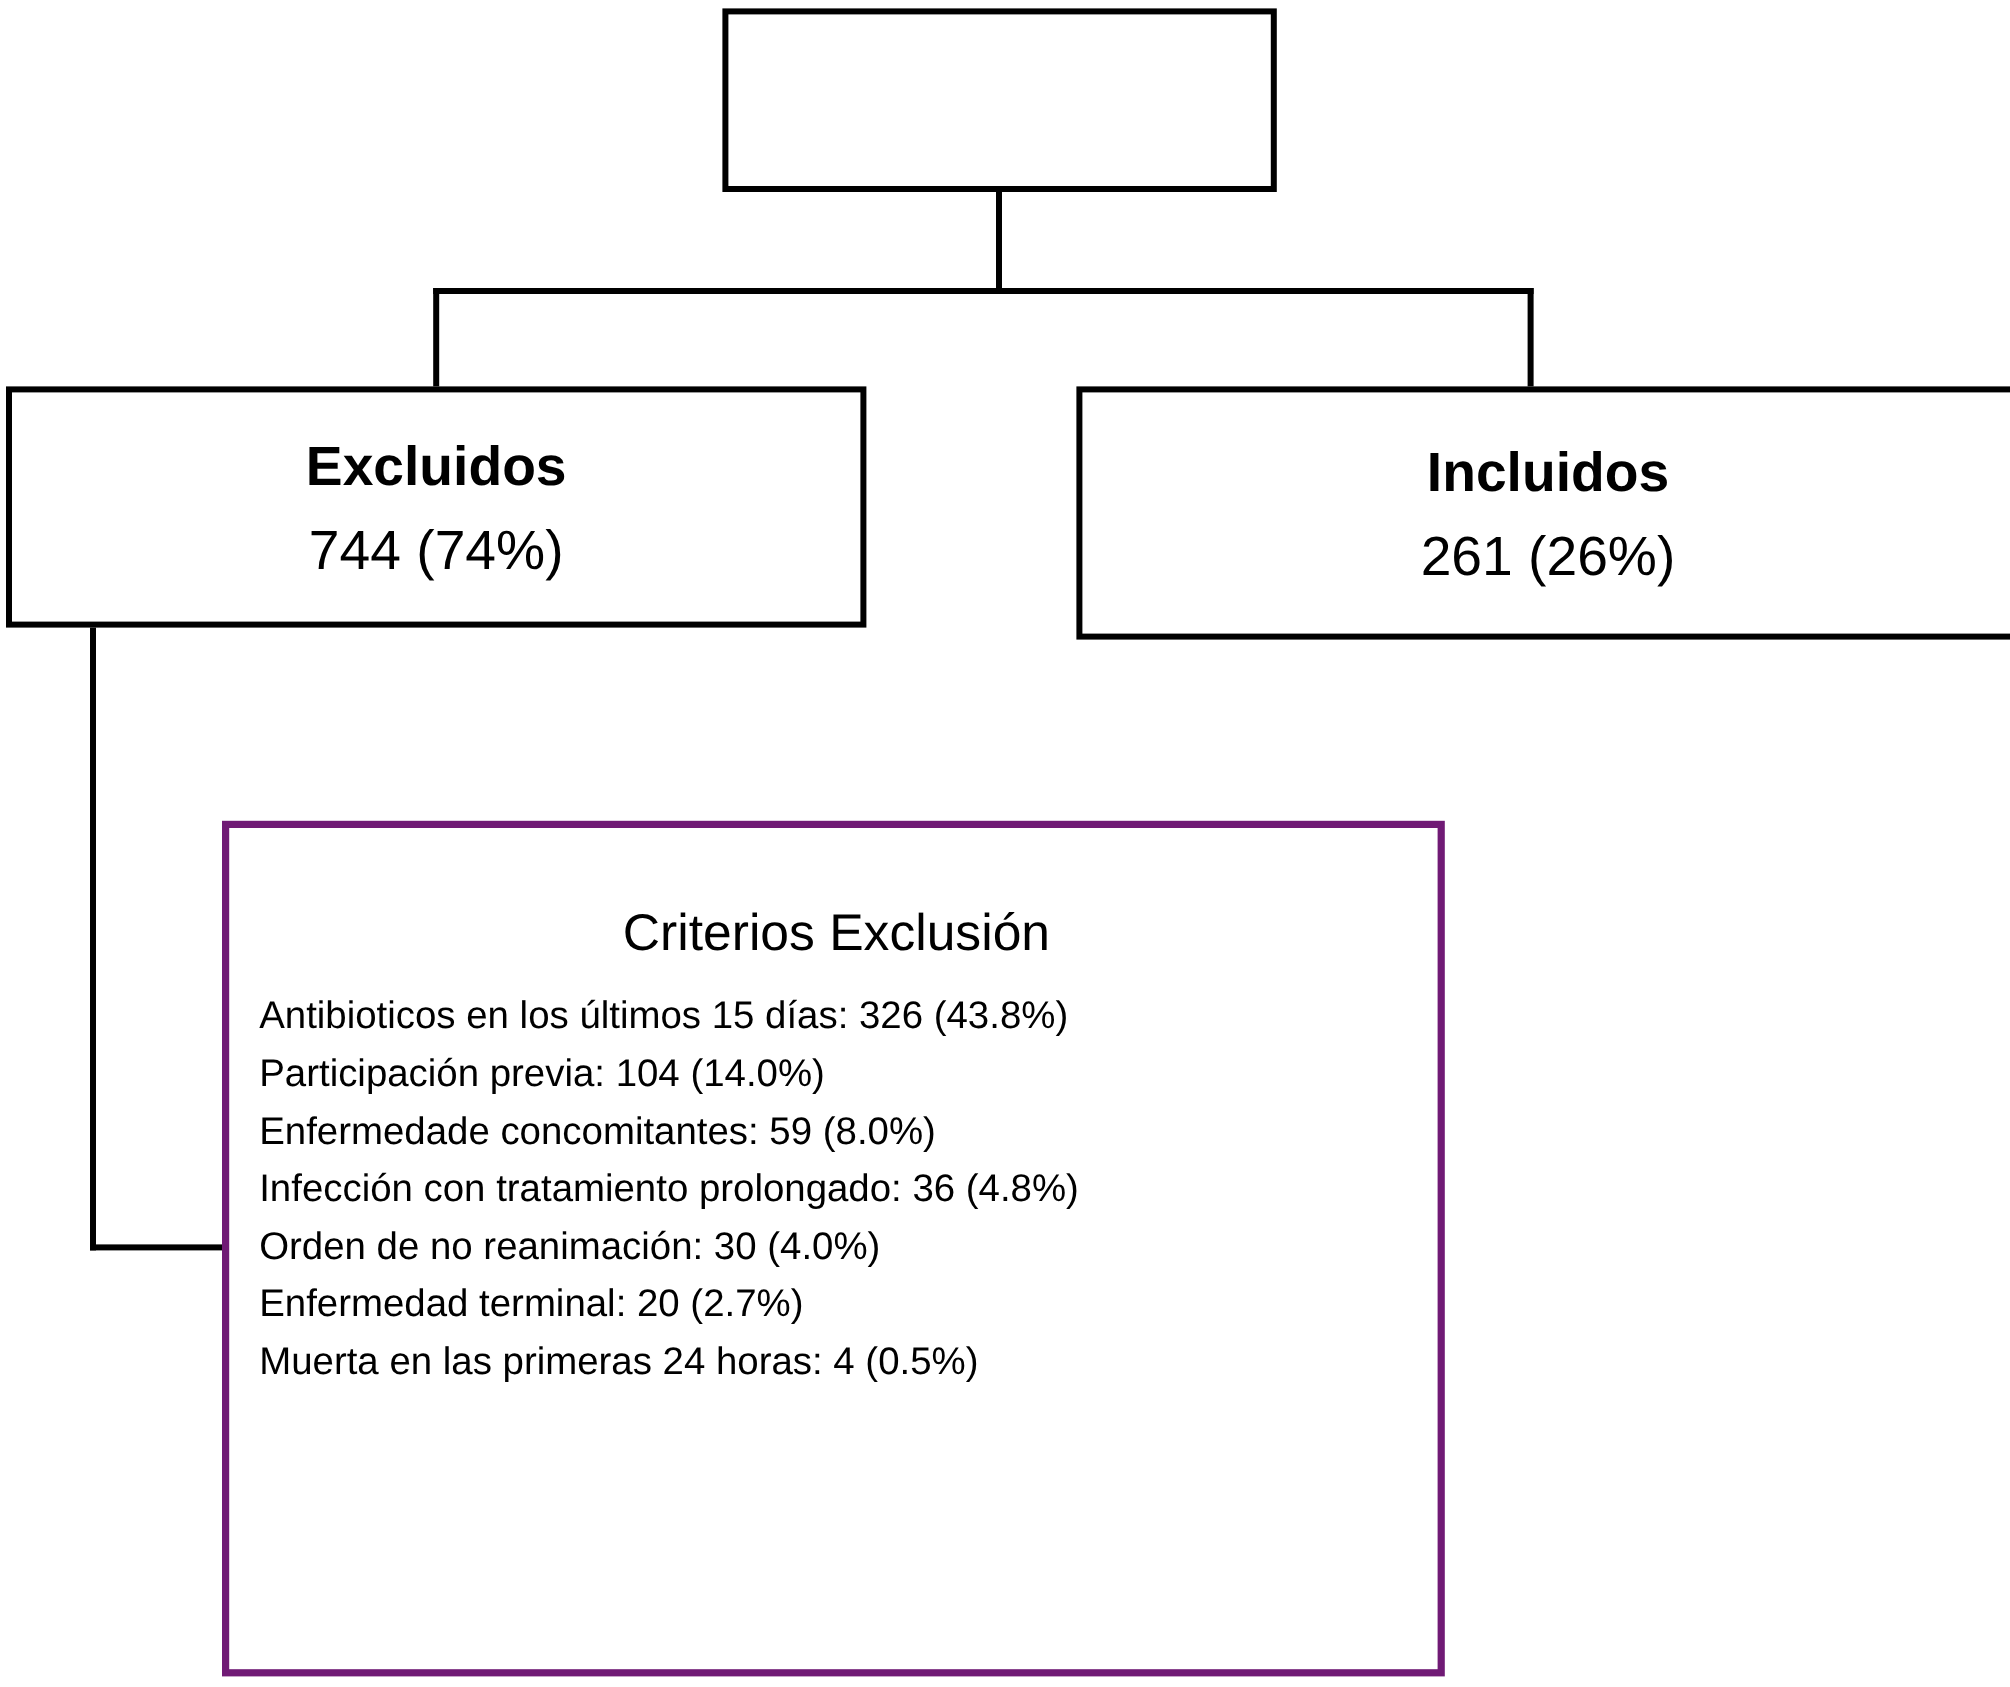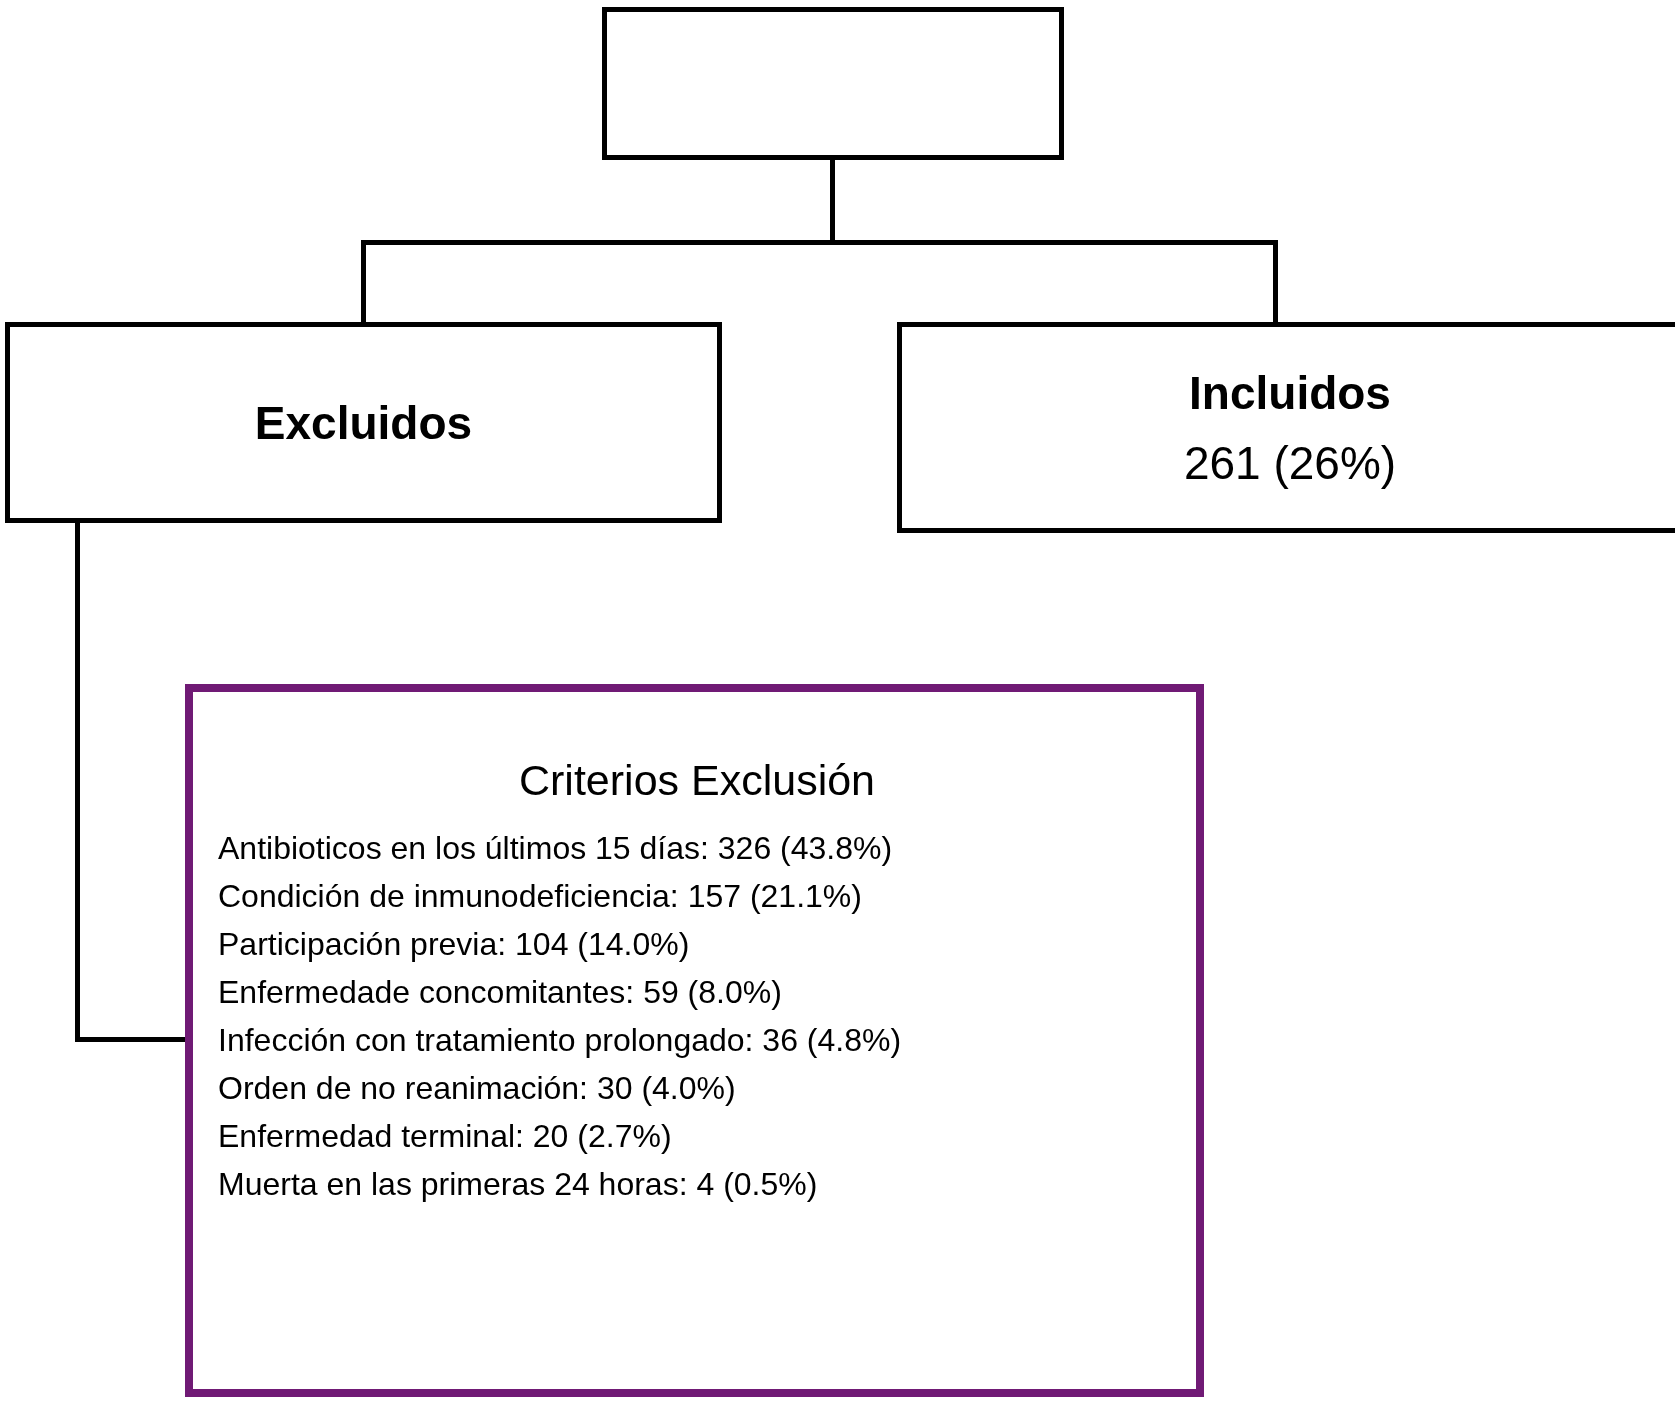--- a/index.html
+++ b/index.html
@@ -41,21 +41,21 @@
   .node.big-gap   { gap: 12px; text-align: right; }
 
   .connector {
     position: absolute;
     background: #000000;
   }
 
   .criteria {
     position: absolute;
     box-sizing: border-box;
-    border: 8px solid #701a75;
+    border: 6px solid #701a75;
     background: #ffffff;
     left: 185px;
     top: 684px;
     width: 1019px;
     height: 713px;
     padding: 62px 20px 0 25px;
   }
   .criteria .criteria-title {
     text-align: center;
     font-size: 43px;
@@ -92,31 +92,31 @@
   <div class="connector conn-left-drop"></div>
   <div class="connector conn-right-drop"></div>
   <div class="connector conn-excl-down"></div>
   <div class="connector conn-excl-to-crit"></div>
 
   <div class="node node-elegibles small-gap">
   </div>
 
   <div class="node node-excluidos big-gap">
     <div class="label">Excluidos</div>
+    <div class="value">744 (74%)</div>
   </div>
 
   <div class="node node-incluidos big-gap">
     <div class="label">Incluidos</div>
     <div class="value">261 (26%)</div>
   </div>
 
   <div class="criteria">
     <div class="criteria-title">Criterios Exclusión</div>
     <div class="criteria-item">Antibioticos en los últimos 15 días: 326 (43.8%)</div>
-    <div class="criteria-item">Condición de inmunodeficiencia: 157 (21.1%)</div>
     <div class="criteria-item">Participación previa: 104 (14.0%)</div>
     <div class="criteria-item">Enfermedade concomitantes: 59 (8.0%)</div>
     <div class="criteria-item">Infección con tratamiento prolongado: 36 (4.8%)</div>
     <div class="criteria-item">Orden de no reanimación: 30 (4.0%)</div>
     <div class="criteria-item">Enfermedad terminal: 20 (2.7%)</div>
     <div class="criteria-item">Muerta en las primeras 24 horas: 4 (0.5%)</div>
   </div>
 
 </div>
 

